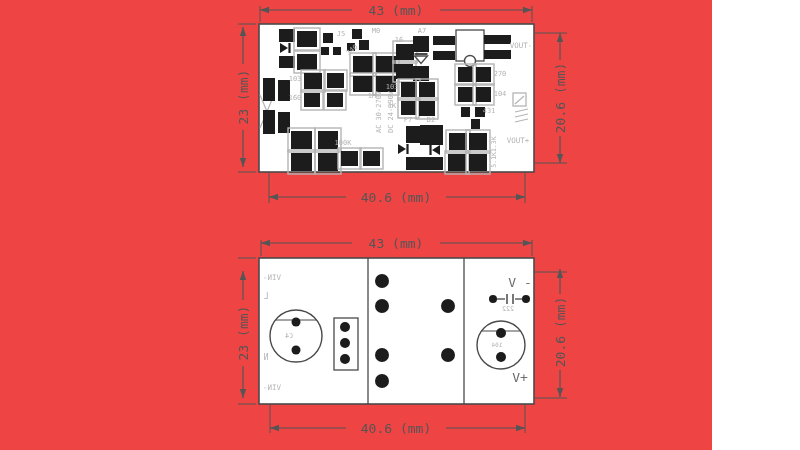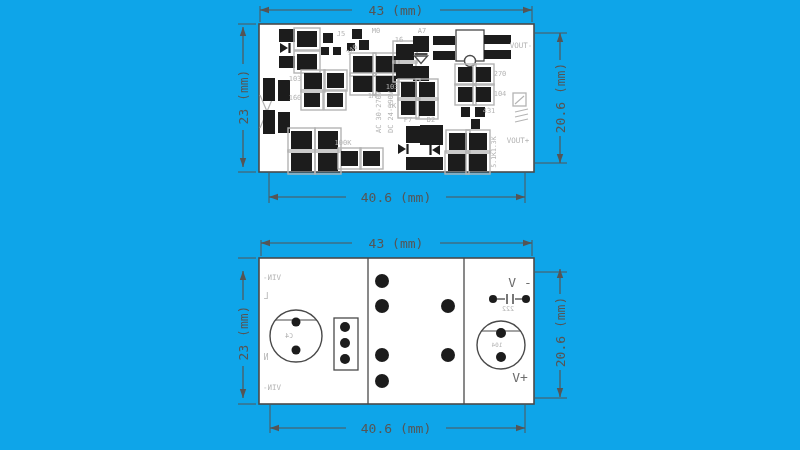--- a/index.html
+++ b/index.html
@@ -1,16 +1,16 @@
 <!DOCTYPE html>
 <html><head>
 <meta charset="utf-8">
 <style>
   html,body{margin:0;padding:0;background:#ffffff;}
-  .stage{position:relative;width:800px;height:450px;background:#0ea5e9;overflow:hidden;
+  .stage{position:relative;width:712px;height:450px;background:#ef4444;overflow:hidden;
          font-family:"DejaVu Sans Mono",monospace;}
   svg text{font-family:"DejaVu Sans Mono",monospace;}
 </style>
 </head>
 <body>
 
 <div class="stage">
   <svg id="diagram" width="800" height="450" viewBox="0 0 800 450">
     <g>
         <rect x="259" y="24" width="275" height="148" fill="#ffffff" stroke="#4a4a4a" stroke-width="1.6"></rect>

